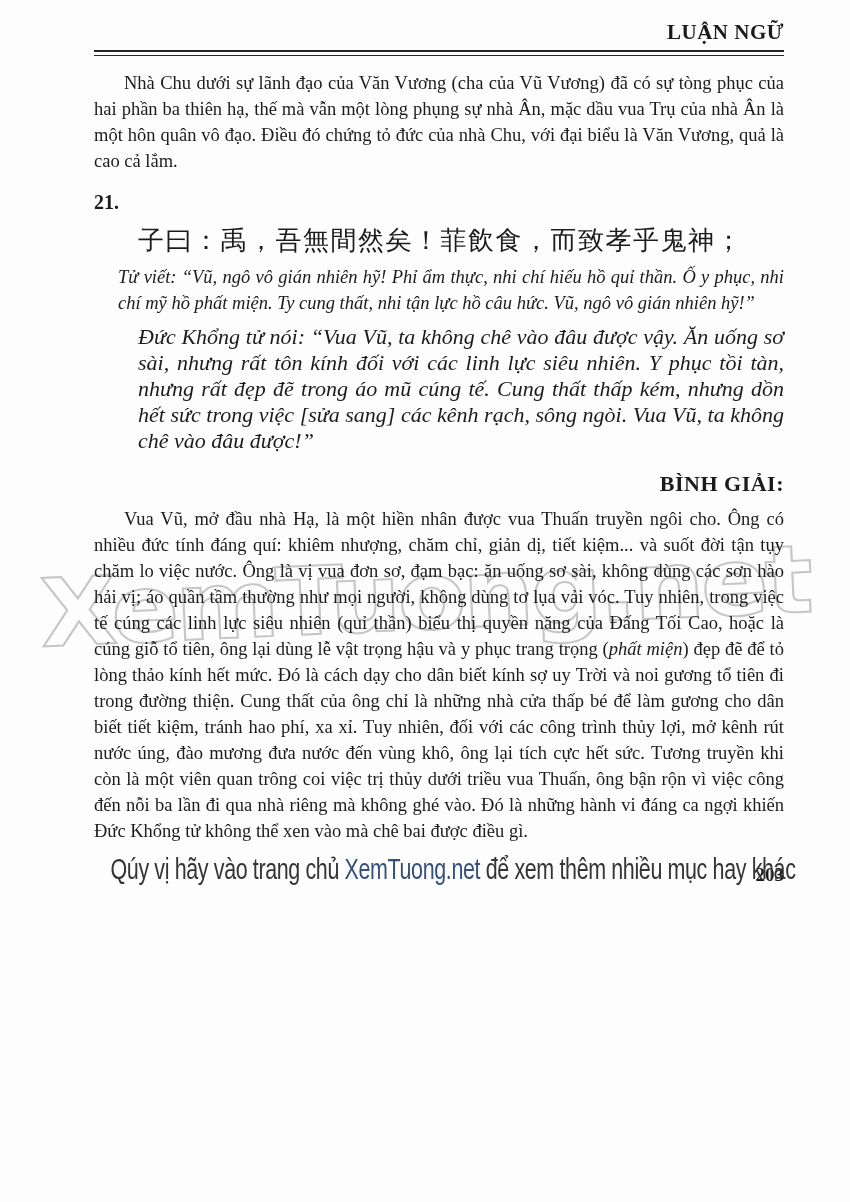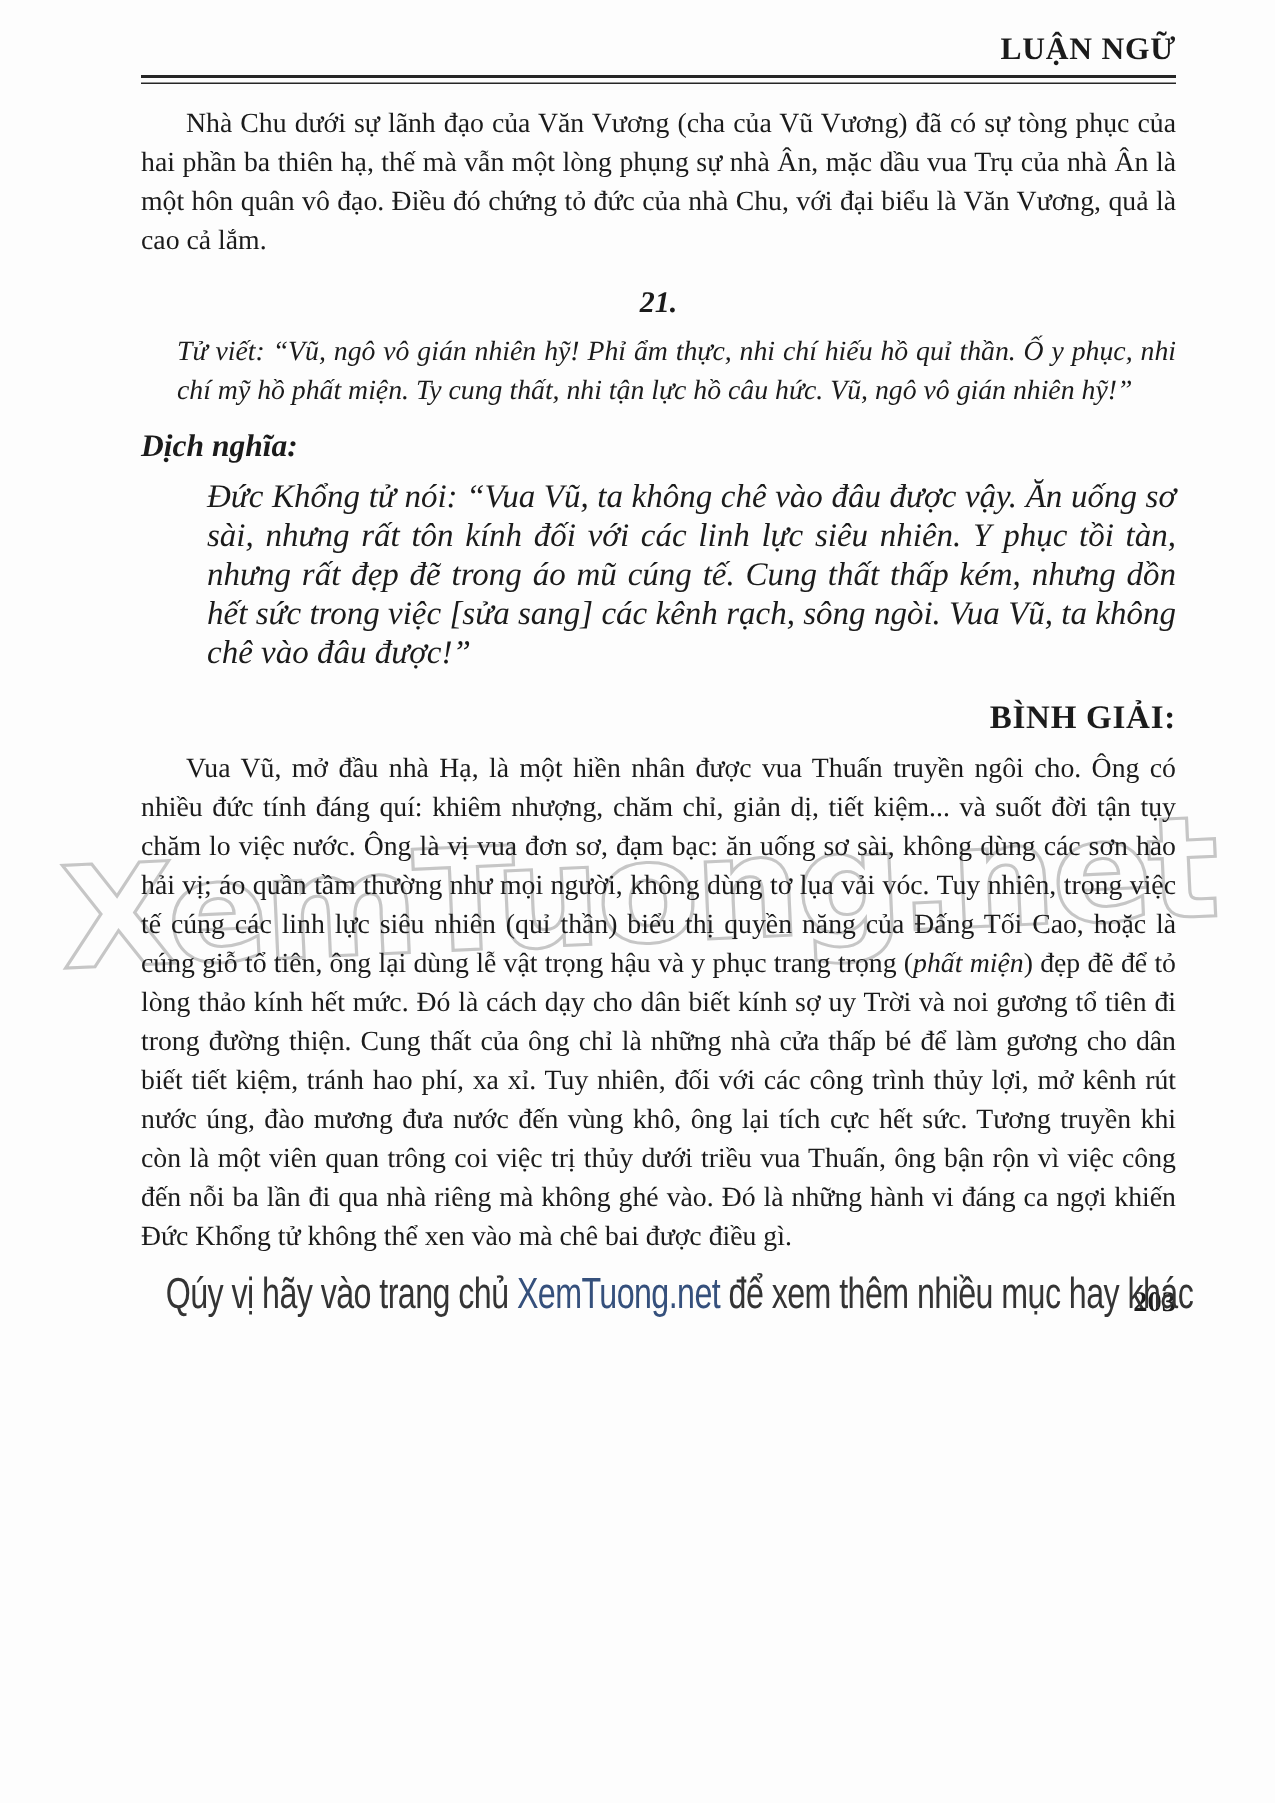--- a/index.html
+++ b/index.html
@@ -33,22 +33,21 @@
     line-height:26px;
     text-align:justify;
   }
   .indent{text-indent:30px;}
   p{margin:0;}
   .section-number{
     font-weight:bold;
     font-size:20px;
     margin-top:16px;
     line-height:24px;
-    text-align:center;
-    font-style:italic;
+    text-align:left;
   }
   .chinese-block{
     margin:8px 0 0 44px;
     font-family:"DejaVu Serif", serif;
     font-size:26px;
     line-height:37px;
     letter-spacing:1.5px;
     text-align:left;
     white-space:nowrap;
   }
@@ -136,25 +135,25 @@
     </div>
     <div class="double-rule"></div>
 
     <div class="content">
 
       <p class="indent">Nhà Chu dưới sự lãnh đạo của Văn Vương (cha của Vũ Vương) đã có sự tòng phục của hai phần ba thiên hạ, thế mà vẫn một lòng phụng sự nhà Ân, mặc dầu vua Trụ của nhà Ân là một hôn quân vô đạo. Điều đó chứng tỏ đức của nhà Chu, với đại biểu là Văn Vương, quả là cao cả lắm.</p>
 
       <div class="section-number">21.</div>
 
       <div class="chinese-block">
+        <div>子曰：禹，吾無間然矣！菲飲食，而致孝乎鬼神；</div>
       </div>
 
       <p class="translit">Tử viết: “Vũ, ngô vô gián nhiên hỹ! Phỉ ẩm thực, nhi chí hiếu hồ quỉ thần. Ố y phục, nhi chí mỹ hồ phất miện. Ty cung thất, nhi tận lực hồ câu hức. Vũ, ngô vô gián nhiên hỹ!”</p>
 
-      <h3 class="heading-italic">Dịch nghĩa:</h3>
 
       <p class="translation">Đức Khổng tử nói: “Vua Vũ, ta không chê vào đâu được vậy. Ăn uống sơ sài, nhưng rất tôn kính đối với các linh lực siêu nhiên. Y phục tồi tàn, nhưng rất đẹp đẽ trong áo mũ cúng tế. Cung thất thấp kém, nhưng dồn hết sức trong việc [sửa sang] các kênh rạch, sông ngòi. Vua Vũ, ta không chê vào đâu được!”</p>
 
       <h2 class="heading-bold">BÌNH GIẢI:</h2>
 
       <p class="indent commentary"><span>Vua Vũ, mở đầu nhà Hạ, là một hiền nhân được vua Thuấn truyền ngôi cho. Ông có nhiều đức tính đáng quí: khiêm nhượng, chăm chỉ, giản dị, tiết kiệm... và suốt đời tận tụy chăm lo việc nước. Ông là vị vua đơn sơ, đạm bạc: ăn uống sơ sài, không dùng các sơn hào hải vị; áo quần tầm thường như mọi người, không dùng tơ lụa vải vóc. Tuy nhiên, trong việc tế cúng các linh lực siêu nhiên (quỉ thần) biểu thị quyền năng của Đấng Tối Cao, hoặc là cúng giỗ tổ tiên, ông lại dùng lễ vật trọng hậu và y phục trang trọng (</span><em>phất miện</em><span>) đẹp đẽ để tỏ lòng thảo kính hết mức. Đó là cách dạy cho dân biết kính sợ uy Trời và noi gương tổ tiên đi trong đường thiện. Cung thất của ông chỉ là những nhà cửa thấp bé để làm gương cho dân biết tiết kiệm, tránh hao phí, xa xỉ. Tuy nhiên, đối với các công trình thủy lợi, mở kênh rút nước úng, đào mương đưa nước đến vùng khô, ông lại tích cực hết sức. Tương truyền khi còn là một viên quan trông coi việc trị thủy dưới triều vua Thuấn, ông bận rộn vì việc công đến nỗi ba lần đi qua nhà riêng mà không ghé vào. Đó là những hành vi đáng ca ngợi khiến Đức Khổng tử không thể xen vào mà chê bai được điều gì.</span></p>
 
       <div class="page-number">203</div>
     </div>
 

